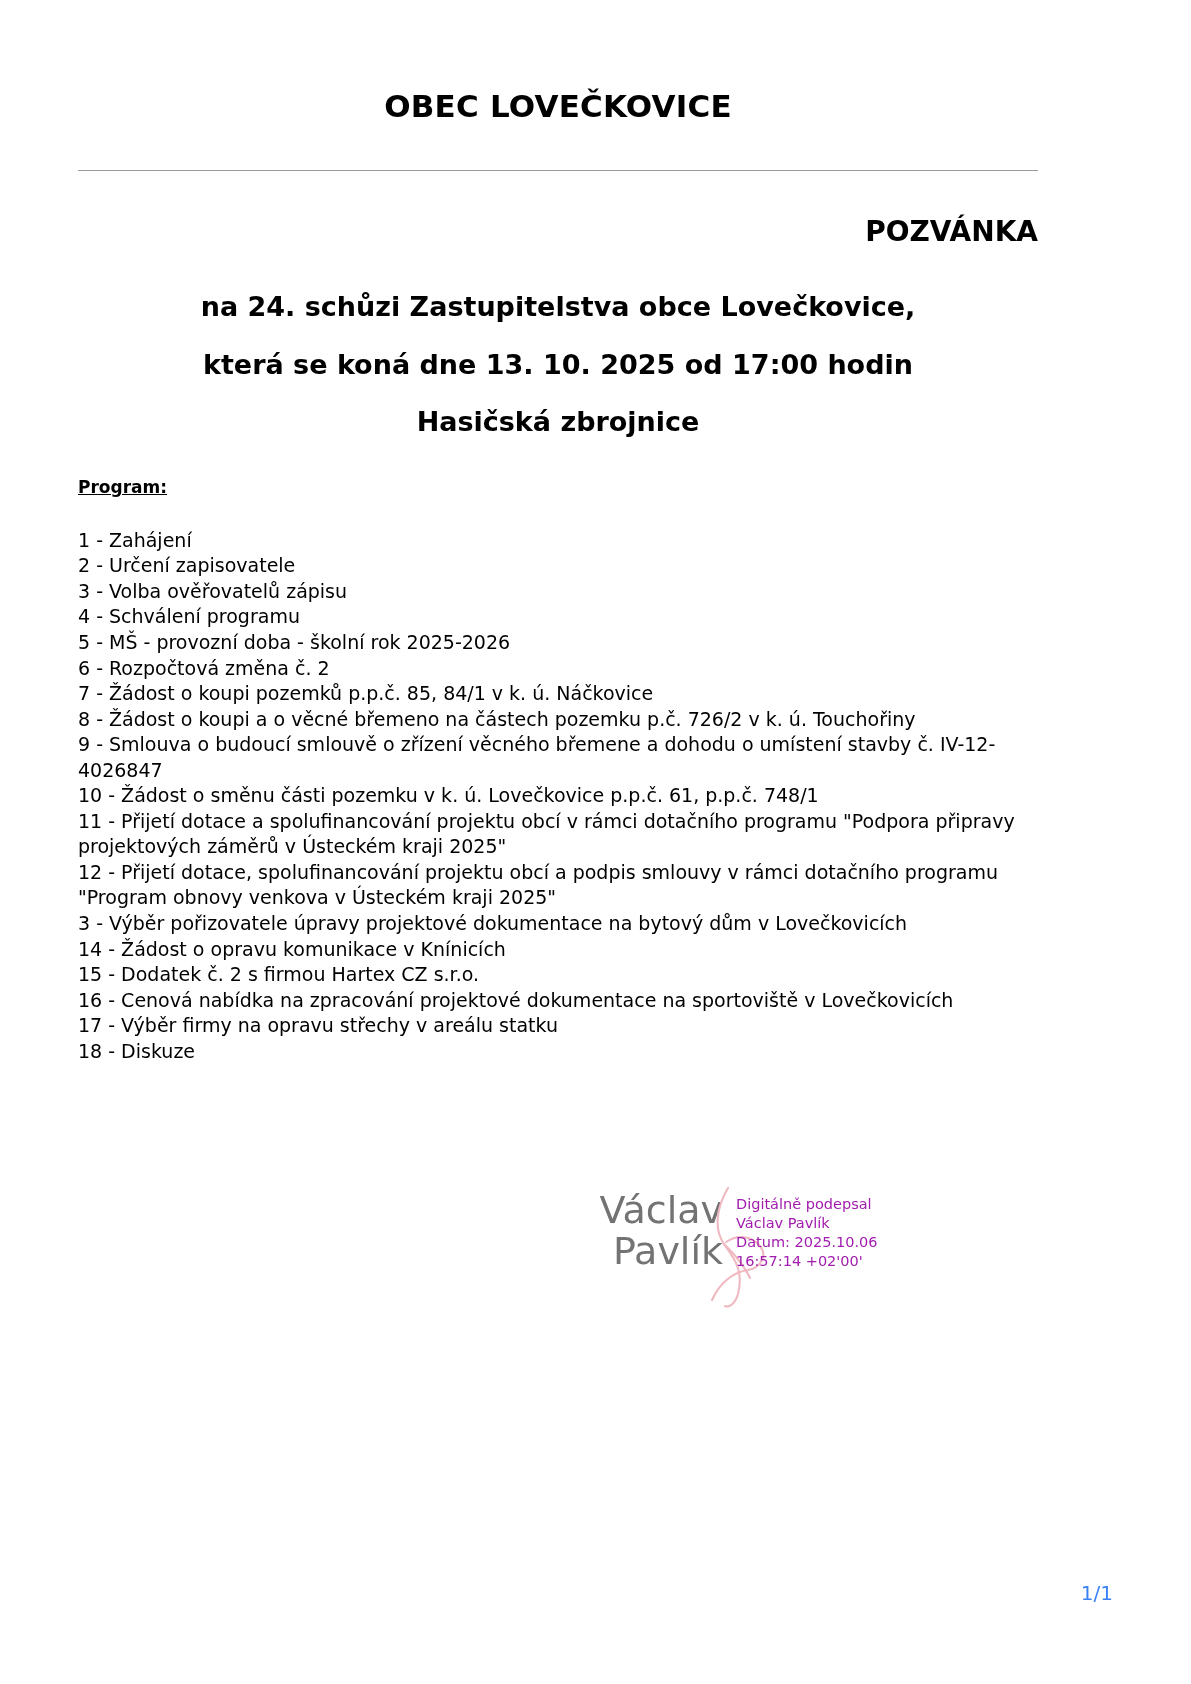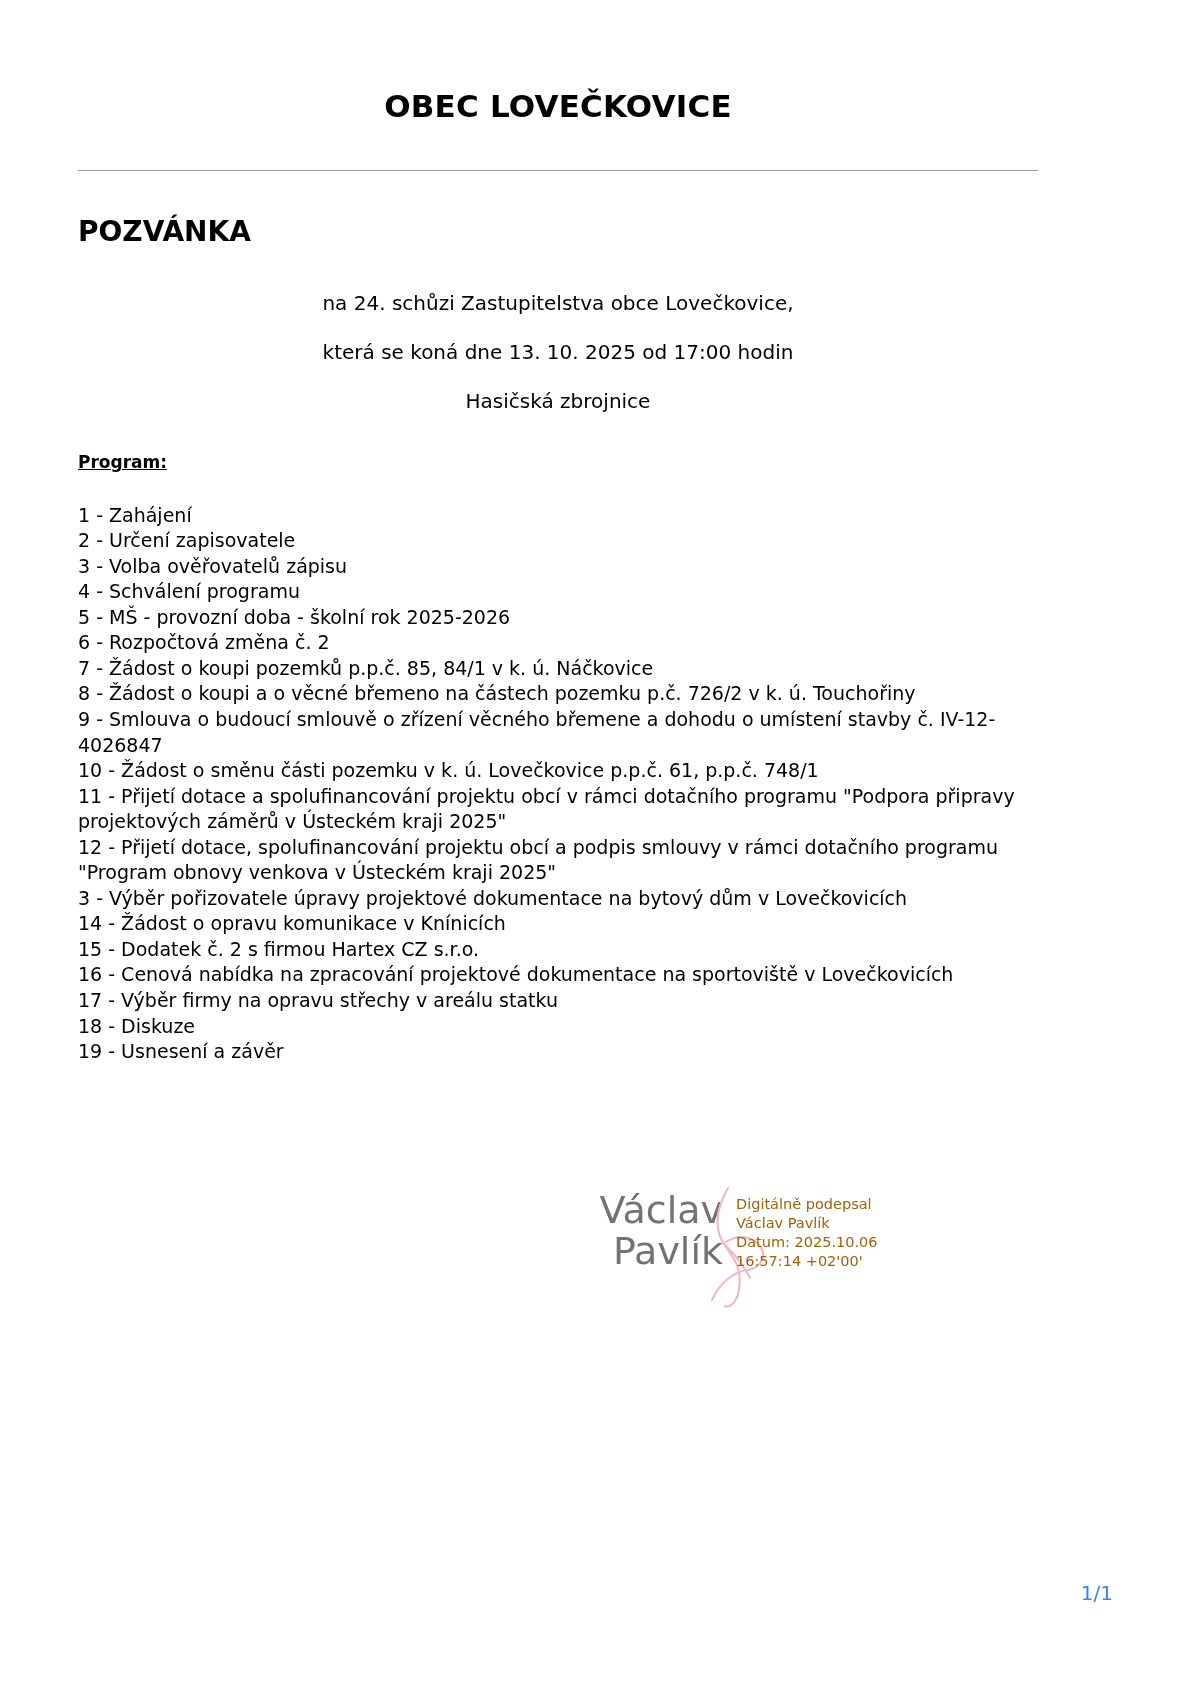--- a/index.html
+++ b/index.html
@@ -41,32 +41,33 @@
   }
   .header-rule {
     border: 0;
     border-top: 1px solid #9a9a9a;
     margin: 45px 0 0 0;
     width: 100%;
   }
 
   
   .doc-title {
-    text-align: left;
+    text-align: right;
     font-weight: bold;
     font-size: 28px;
     margin: 0;
     padding-top: 44px;
     line-height: 1.2;
   }
   .intro-line {
     text-align: center;
-    font-size: 20px;
+    font-size: 27px;
     margin: 0;
     line-height: 1.2;
+    font-weight: bold;
   }
   .intro-line.l1 { padding-top: 43px; }
   .intro-line.l2 { padding-top: 25px; }
   .intro-line.l3 { padding-top: 25px; }
 
   
   .program-heading {
     font-size: 17px;
     font-weight: bold;
     text-decoration: underline;
@@ -117,21 +118,21 @@
     height: 128px;
     pointer-events: none;
   }
   .sig-details {
     position: absolute;
     left: 148px;
     top: 5px;
     width: 185px;
     font-size: 14.5px;
     line-height: 1.30;
-    color: #a16207;
+    color: #a21caf;
   }
   .sig-details span { display: block; white-space: nowrap; }
 
   
   .page-number {
     position: absolute;
     right: 78px;
     bottom: 88px;
     font-size: 20px;
     line-height: 1;
@@ -172,21 +173,20 @@
         <li>9 - Smlouva o budoucí smlouvě o zřízení věcného břemene a dohodu o umístení stavby č. IV-12-4026847</li>
         <li>10 - Žádost o směnu části pozemku v k. ú. Lovečkovice p.p.č. 61, p.p.č. 748/1</li>
         <li>11 - Přijetí dotace a spolufinancování projektu obcí v rámci dotačního programu "Podpora připravy projektových záměrů v Ústeckém kraji 2025"</li>
         <li>12 - Přijetí dotace, spolufinancování projektu obcí a podpis smlouvy v rámci dotačního programu "Program obnovy venkova v Ústeckém kraji 2025"</li>
         <li>3 - Výběr pořizovatele úpravy projektové dokumentace na bytový dům v Lovečkovicích</li>
         <li>14 - Žádost o opravu komunikace v Knínicích</li>
         <li>15 - Dodatek č. 2 s firmou Hartex CZ s.r.o.</li>
         <li>16 - Cenová nabídka na zpracování projektové dokumentace na sportoviště v Lovečkovicích</li>
         <li>17 - Výběr firmy na opravu střechy v areálu statku</li>
         <li>18 - Diskuze</li>
-        <li>19 - Usnesení a závěr</li>
       </ul>
 
   </div>
 
   <div class="signature-block">
 
     <div class="sig-name">
       <span>Václav</span>
       <span>Pavlík</span>
     </div>

